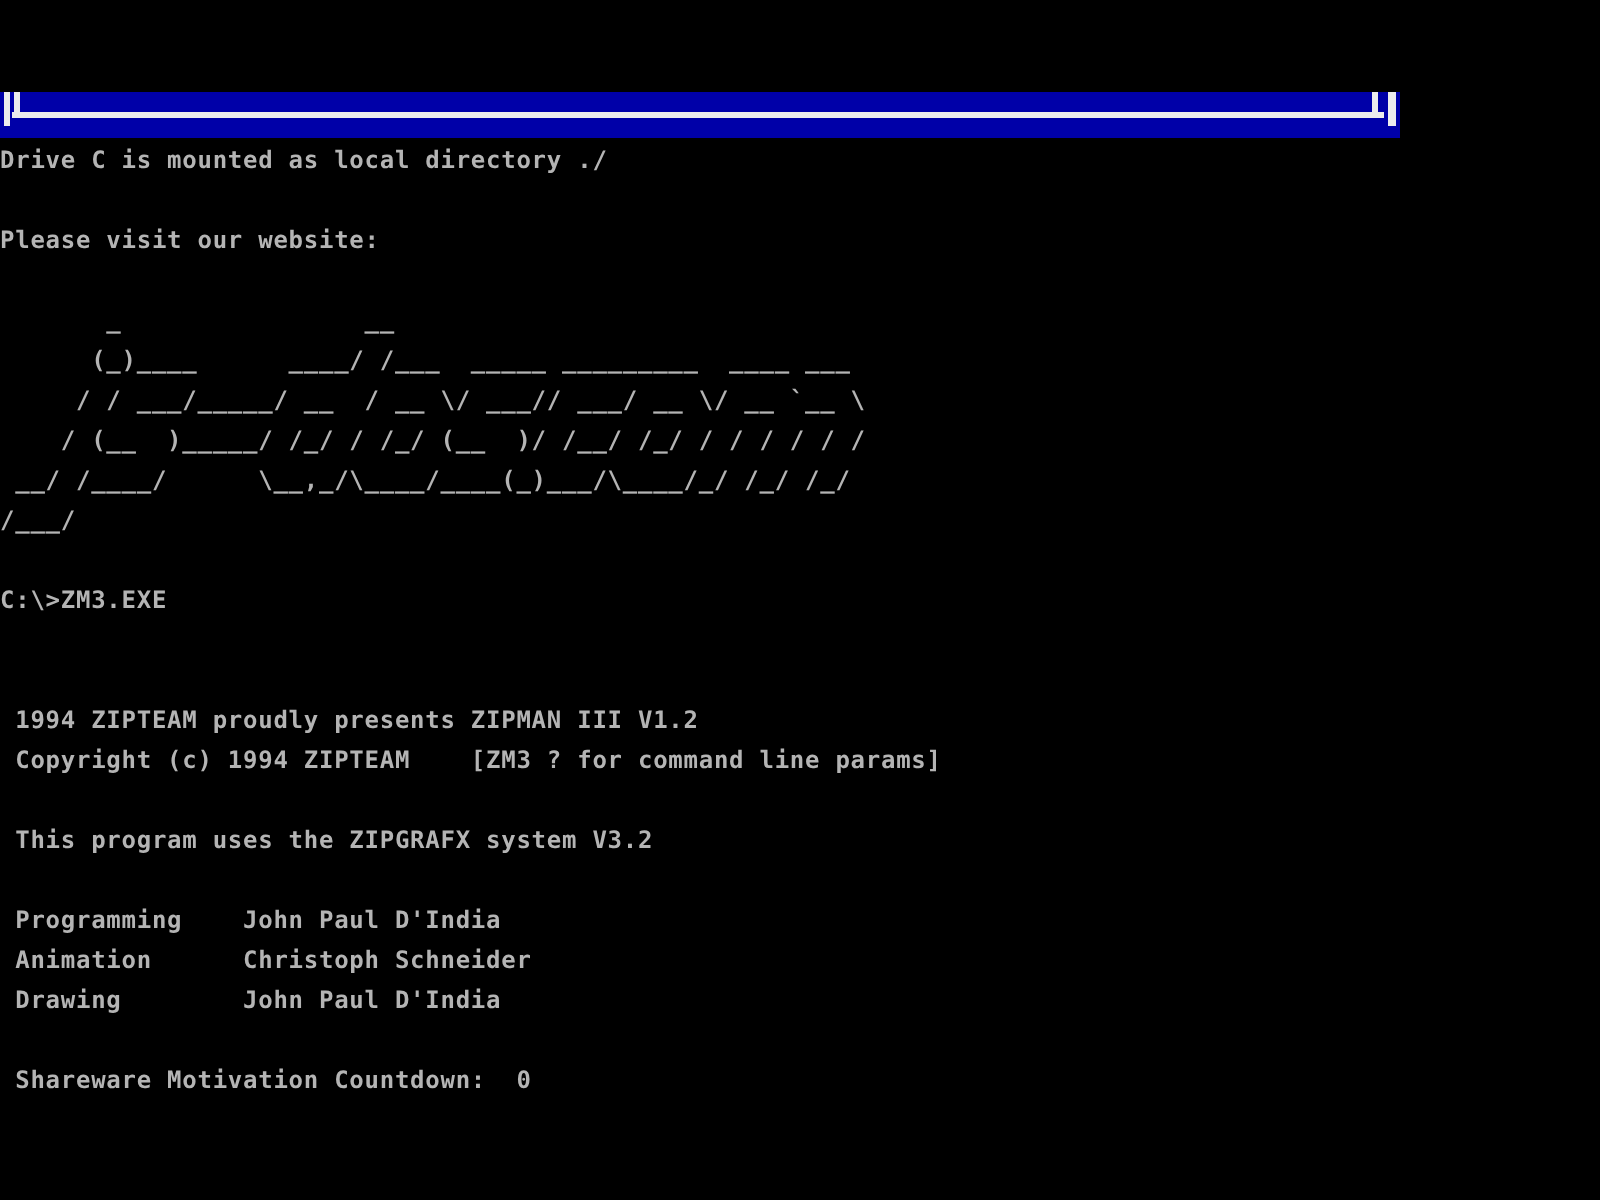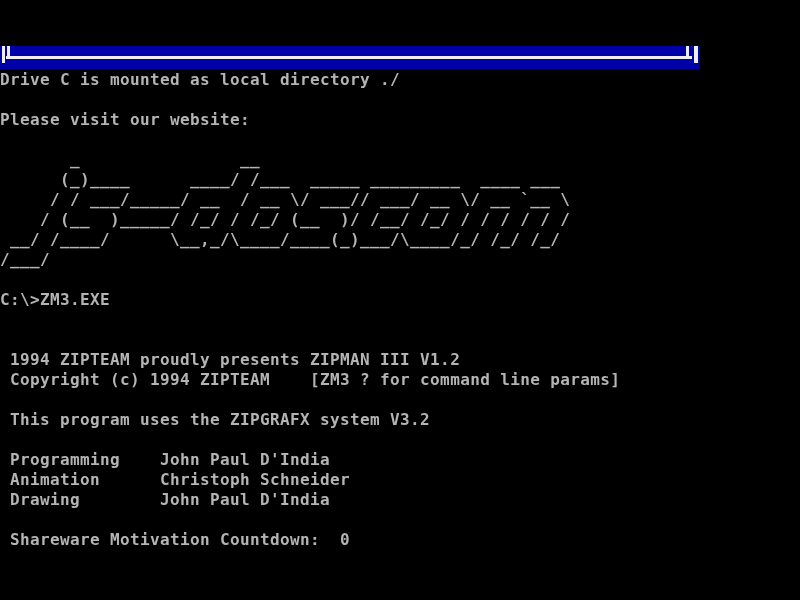--- a/index.html
+++ b/index.html
@@ -32,21 +32,21 @@
   .seg-li     { left: 7px;   top: 0;    width: 3px;   height: 13px; }
   .seg-ri     { left: 686px; top: 0;    width: 3px;   height: 13px; }
   .seg-ro     { left: 694px; top: 0;    width: 4px;   height: 17px; }
   pre.term {
     position: absolute;
     left: 0;
     top: 70px;
     margin: 0;
     color: #b4b4b4;
     font-family: "DejaVu Sans Mono", "Liberation Mono", monospace;
-    font-size: 16px;
+    font-size: 12px;
     font-weight: bold;
     line-height: 20px;
     letter-spacing: 0.37px;
     white-space: pre;
   }
 </style>
 </head>
 <body>
 
 <div class="screen" style="background: rgb(0, 0, 0);">

